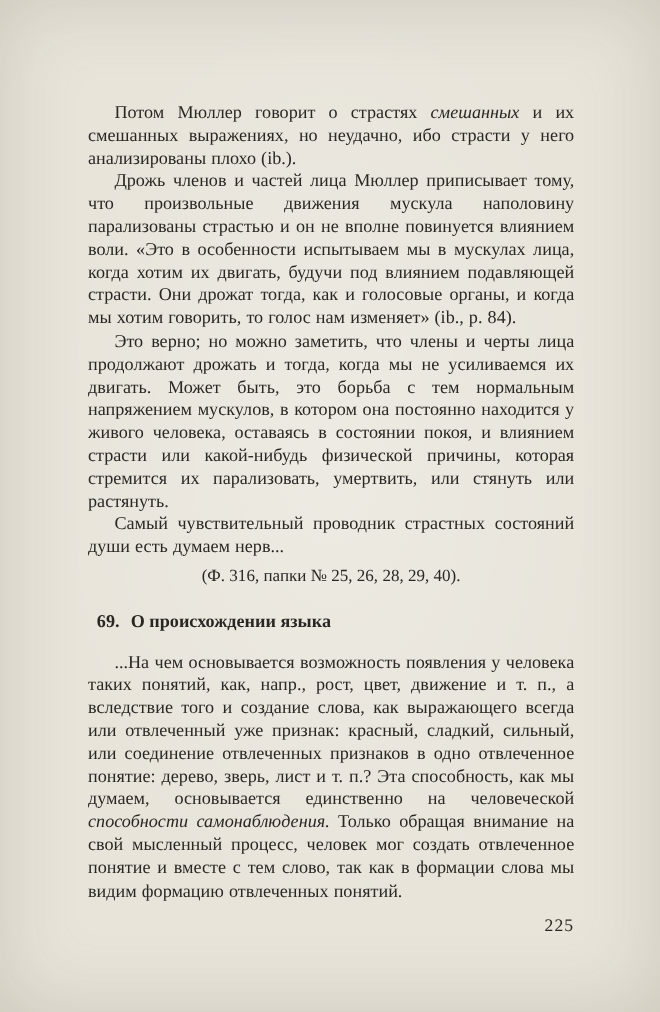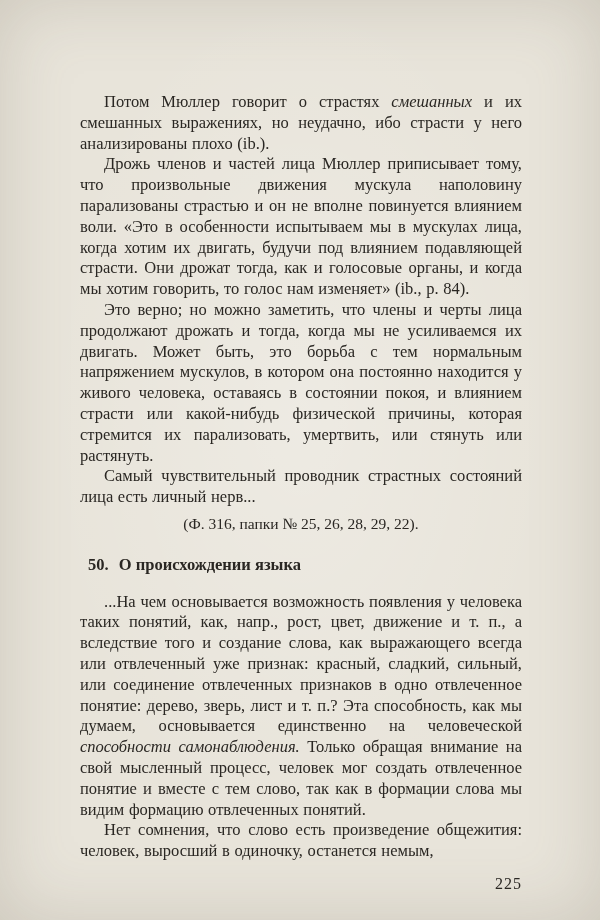--- a/index.html
+++ b/index.html
@@ -50,29 +50,28 @@
 
 <div class="page">
   <main class="text-block">
 
     <p class="para"><span>Потом Мюллер говорит о страстях </span><span class="italic">смешанных</span><span> и их смешанных выражениях, но неудачно, ибо страсти у него анализированы плохо (ib.).</span></p>
 
     <p class="para"><span>Дрожь членов и частей лица Мюллер приписывает тому, что произвольные движения мускула наполовину парализованы страстью и он не вполне повинуется влиянием воли. «Это в особенности испытываем мы в мускулах лица, когда хотим их двигать, будучи под влиянием подавляющей страсти. Они дрожат тогда, как и голосовые органы, и когда мы хотим говорить, то голос нам изменяет» (ib., p. 84).</span></p>
 
     <p class="para"><span>Это верно; но можно заметить, что члены и черты лица продолжают дрожать и тогда, когда мы не усиливаемся их двигать. Может быть, это борьба с тем нормальным напряжением мускулов, в котором она постоянно находится у живого человека, оставаясь в состоянии покоя, и влиянием страсти или какой-нибудь физической причины, которая стремится их парализовать, умертвить, или стянуть или растянуть.</span></p>
 
-    <p class="para"><span>Самый чувствительный проводник страстных состояний лица есть личный нерв...</span></p>
+    <p class="para"><span>Самый чувствительный проводник страстных состояний души есть думаем нерв...</span></p>
 
-    <p class="reference">(Ф. 316, папки № 25, 26, 28, 29, 22).</p>
+    <p class="reference">(Ф. 316, папки № 25, 26, 28, 29, 40).</p>
 
     <h2 class="heading">
-      <span class="heading-number">50.</span>
+      <span class="heading-number">69.</span>
       <span class="heading-title">О происхождении языка</span>
     </h2>
 
     <p class="para"><span>...На чем основывается возможность появления у человека таких понятий, как, напр., рост, цвет, движение и т. п., а вследствие того и создание слова, как выражающего всегда или отвлеченный уже признак: красный, сладкий, сильный, или соединение отвлеченных признаков в одно отвлеченное понятие: дерево, зверь, лист и т. п.? Эта способность, как мы думаем, основывается единственно на человеческой </span><span class="italic">способности самонаблюдения.</span><span> Только обращая внимание на свой мысленный процесс, человек мог создать отвлеченное понятие и вместе с тем слово, так как в формации слова мы видим формацию отвлеченных понятий.</span></p>
 
-    <p class="para"><span>Нет сомнения, что слово есть произведение общежития: человек, выросший в одиночку, останется немым,</span></p>
 
     <div class="page-number">225</div>
 
   </main>
 </div>
 
 </body></html>

